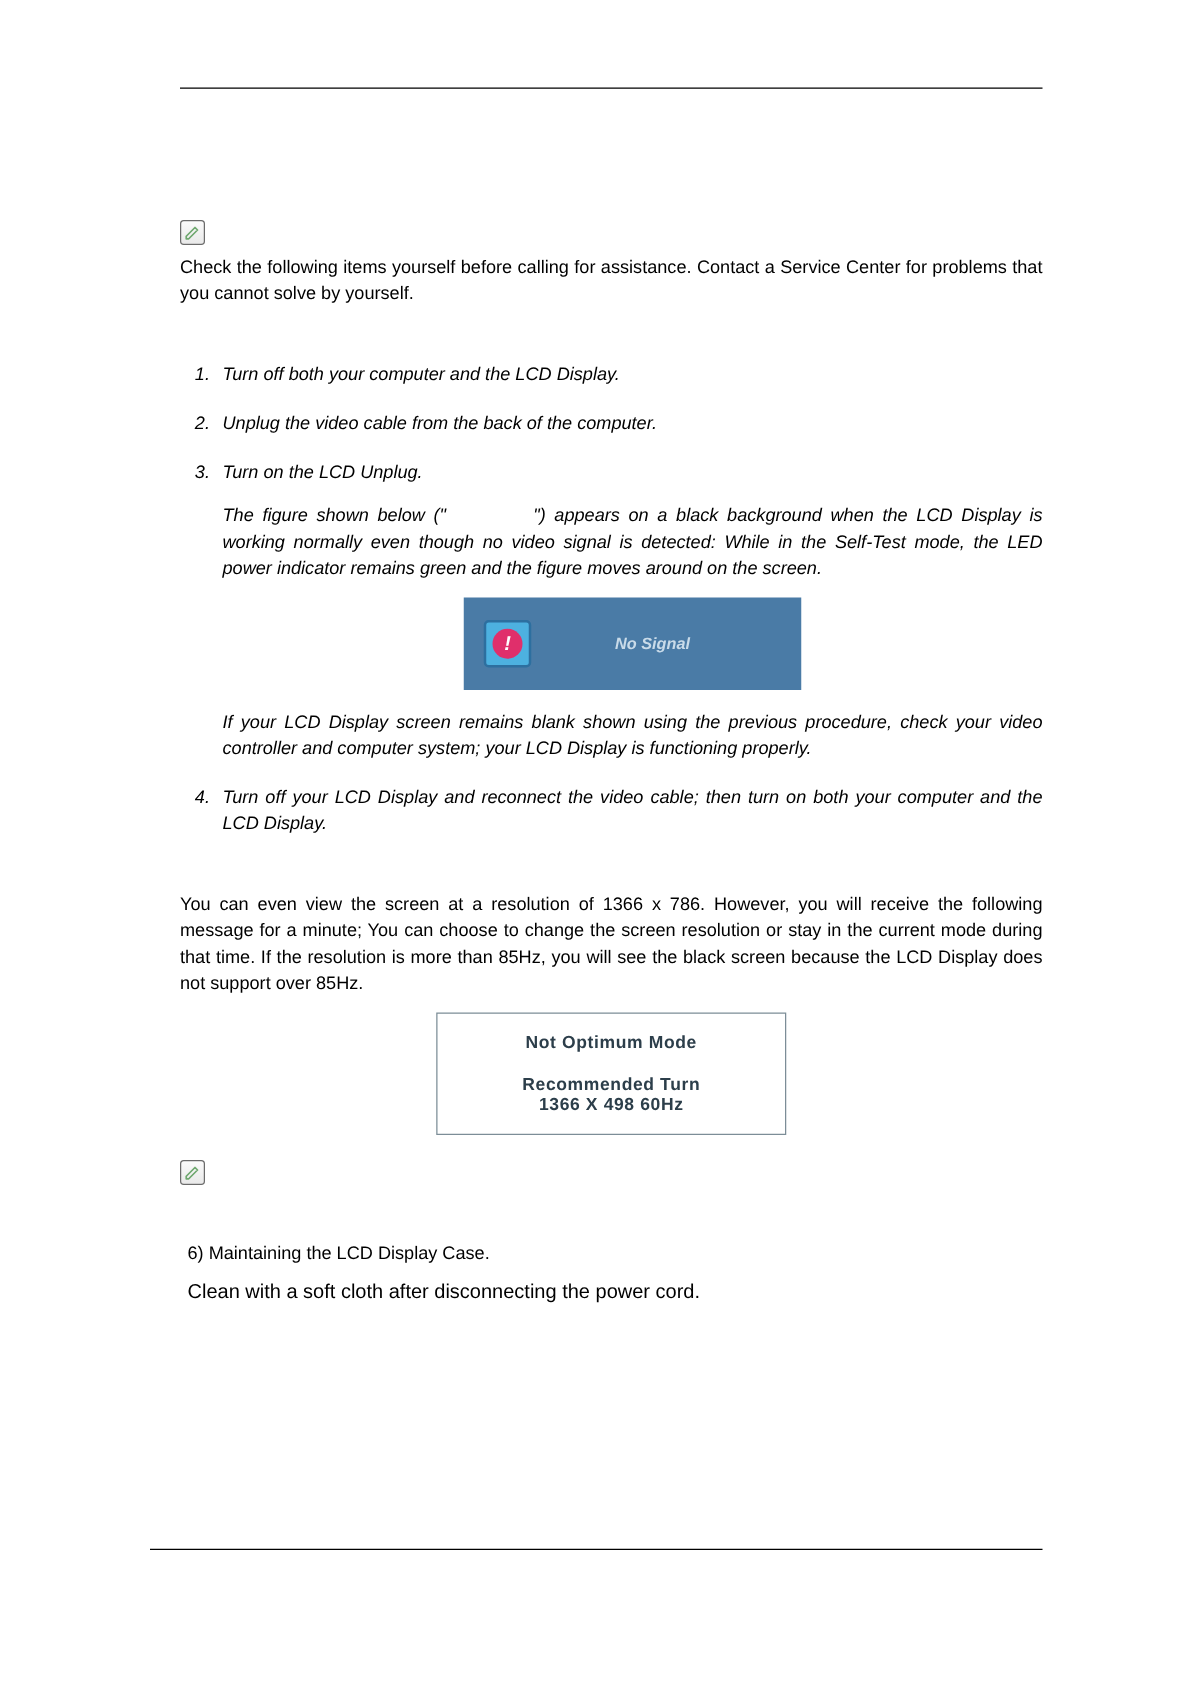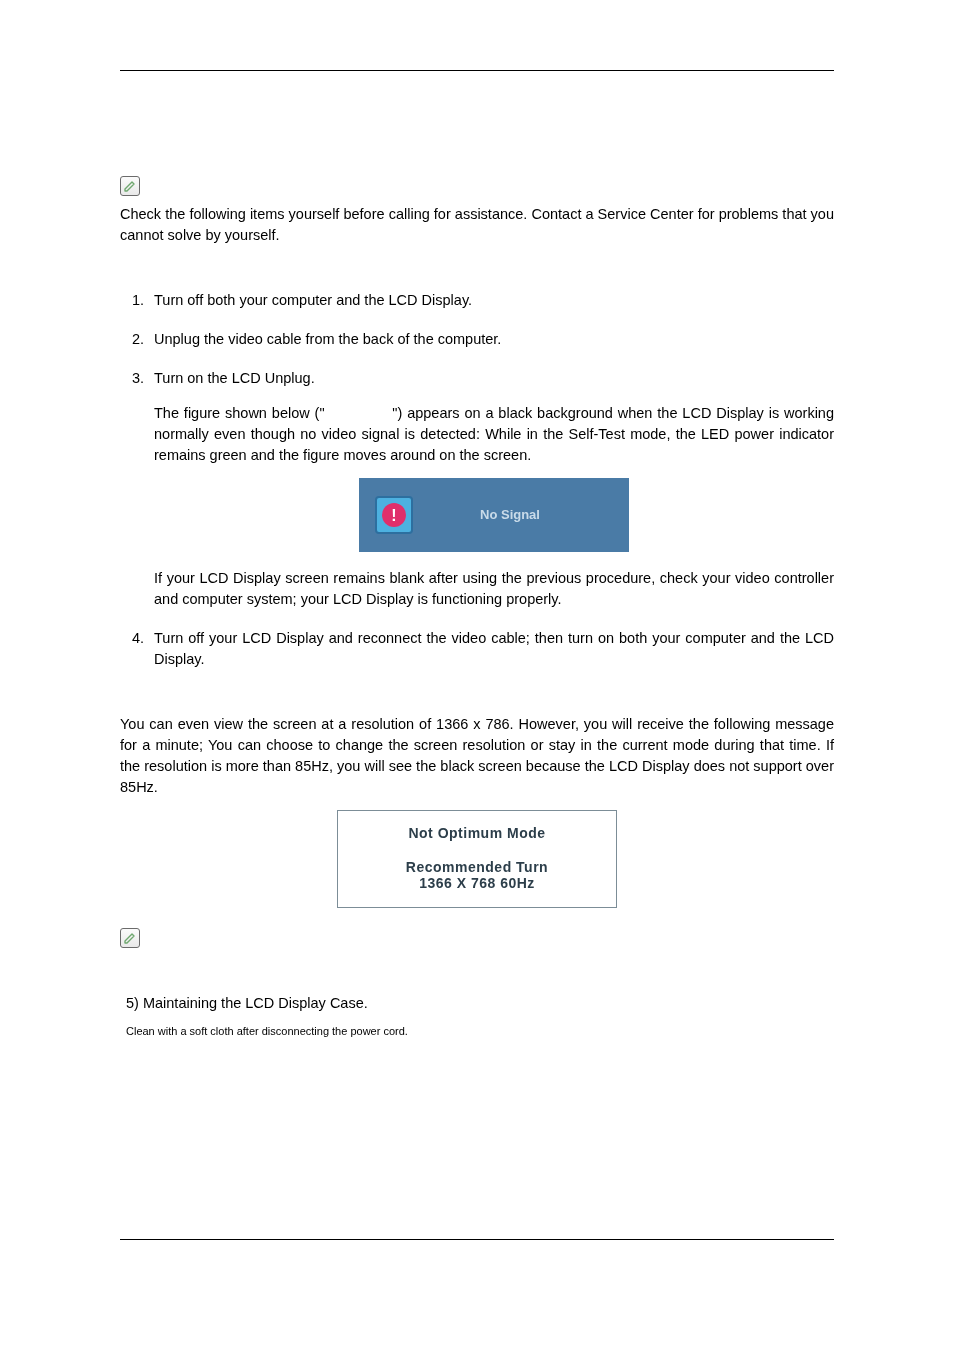--- a/index.html
+++ b/index.html
@@ -6,20 +6,21 @@
   body {
     width: 954px;
     height: 1350px;
     background: #ffffff;
     font-family: Arial, Helvetica, sans-serif;
     color: #000000;
     position: relative;
   }
   .page {
     padding: 70px 120px 50px 120px;
+    margin-left: 24px;
   }
   .hr-top, .hr-bottom {
     border: none;
     border-top: 1.5px solid #000000;
     margin: 0;
   }
   .hr-top { margin-bottom: 30px; }
   .hr-bottom { position: absolute; bottom: 110px; left: 120px; right: 120px; }
 
   .header-right {
@@ -60,20 +61,21 @@
     font-size: 14.5px;
     line-height: 1.45;
     text-align: justify;
     margin-bottom: 12px;
   }
 
   ol.steps {
     list-style: decimal;
     padding-left: 28px;
     margin: 10px 0;
+    font-style: italic;
   }
   ol.steps > li {
     font-size: 14.5px;
     line-height: 1.45;
     text-align: justify;
     margin-bottom: 18px;
     padding-left: 6px;
   }
 
   .inline-white {
@@ -137,21 +139,21 @@
   }
   .notopt-line1 { margin-bottom: 18px; }
   .notopt-line2 { }
   .notopt-line3 { }
 
   .maint-item {
     font-size: 14.5px;
     margin: 8px 0 14px 6px;
   }
   .maint-body {
-    font-size: 11px;
+    font-size: 16px;
     margin: 0 0 0 6px;
   }
 
   .note-icon {
     width: 20px;
     height: 20px;
     border: 1.5px solid #6b6b6b;
     border-radius: 3px;
     display: inline-flex;
     align-items: center;
@@ -196,44 +198,44 @@
         <span>The figure shown below ("</span><span class="inline-white">No Signal</span><span>") appears on a black background when the LCD Display is working normally even though no video signal is detected: While in the Self-Test mode, the LED power indicator remains green and the figure moves around on the screen.</span>
       </p>
 
       <div class="figure-nosignal">
         <div class="nosignal-iconwrap">
           <div class="nosignal-bang">!</div>
         </div>
         <div class="nosignal-text">No Signal</div>
       </div>
 
-      <p class="body-text">If your LCD Display screen remains blank after using the previous procedure, check your video controller and computer system; your LCD Display is functioning properly.</p>
+      <p class="body-text">If your LCD Display screen remains blank shown using the previous procedure, check your video controller and computer system; your LCD Display is functioning properly.</p>
     </li>
     <li><span>Turn off your LCD Display and reconnect the video cable; then turn on both your computer and the LCD Display.</span></li>
   </ol>
 
   <div class="subhead">Not Optimum Mode</div>
 
   <p class="body-text">You can even view the screen at a resolution of 1366 x 786. However, you will receive the following message for a minute; You can choose to change the screen resolution or stay in the current mode during that time. If the resolution is more than 85Hz, you will see the black screen because the LCD Display does not support over 85Hz.</p>
 
   <div class="figure-notopt">
     <div class="notopt-line1">Not Optimum Mode</div>
     <div class="notopt-line2">Recommended Turn</div>
-    <div class="notopt-line3">1366 X 768 60Hz</div>
+    <div class="notopt-line3">1366 X 498 60Hz</div>
   </div>
 
   <div class="note-row">
     <span class="note-icon">
       <svg width="14" height="14" viewBox="0 0 14 14">
         <path d="M2 10 L9 3 L11 5 L4 12 L2 12 Z" fill="none" stroke="#6fa86f" stroke-width="1.4" stroke-linejoin="round"></path>
       </svg>
     </span>
     <span class="note-label">Note</span>
   </div>
 
 
   <div class="section-title">Maintenance and Cleaning</div>
 
-  <p class="maint-item">5) Maintaining the LCD Display Case.</p>
+  <p class="maint-item">6) Maintaining the LCD Display Case.</p>
   <p class="maint-body">Clean with a soft cloth after disconnecting the power cord.</p>
 
   <hr class="hr-bottom">
 </div>
 
 </body></html>

